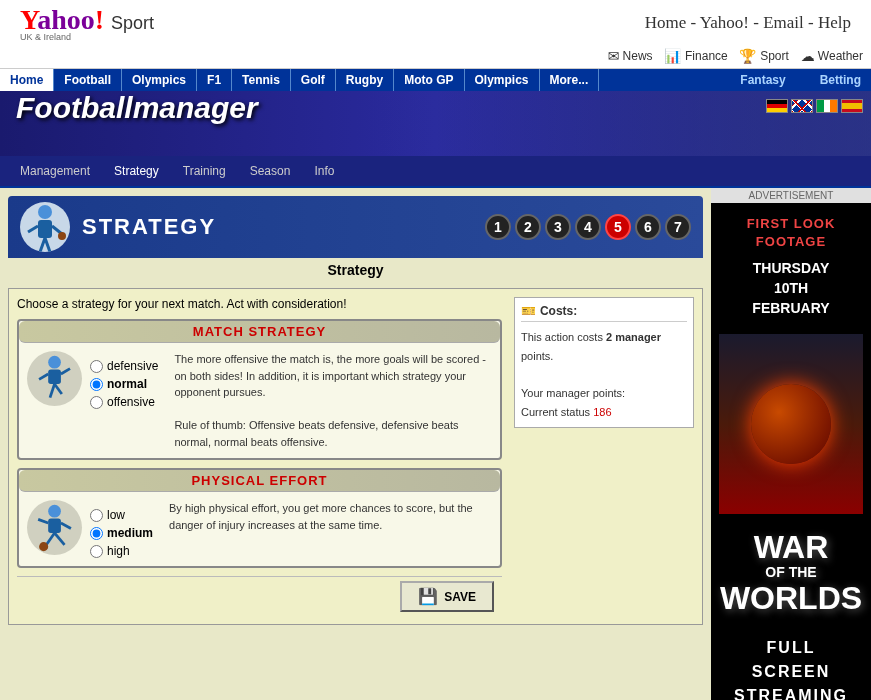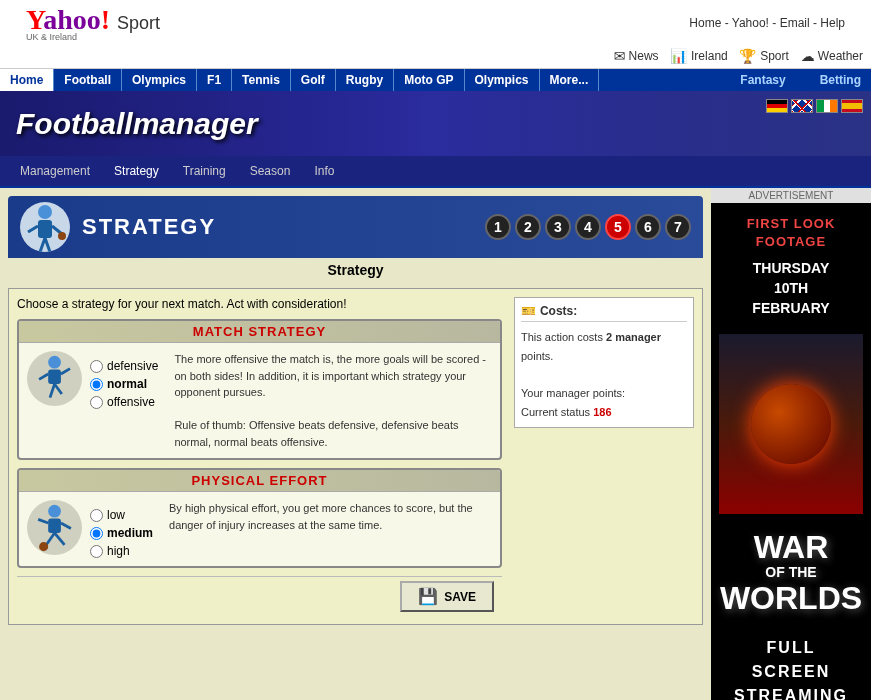--- a/index.html
+++ b/index.html
@@ -1,42 +1,42 @@
 <!DOCTYPE html>
 <html><head>
   <meta charset="utf-8">
   <style>
     * { margin: 0; padding: 0; box-sizing: border-box; }
     body { font-family: Arial, sans-serif; font-size: 12px; background: #fff; width: 871px; }
 
     
-    #top-bar { display: flex; justify-content: space-between; align-items: center; padding: 4px 26px; }
+    #top-bar { display: flex; justify-content: space-between; align-items: center; padding: 4px 20px; }
     #logo { display: flex; align-items: flex-end; gap: 4px; }
     #yahoo-logo { color: #7B0099; font-size: 28px; font-weight: 900; font-family: 'Times New Roman', serif; }
     #yahoo-logo span { color: #FF0000; }
     #sport-text { font-size: 18px; color: #333; font-weight: normal; }
     #uk-ireland { font-size: 9px; color: #666; display: block; margin-top: -4px; }
-    #top-links { font-size: 12px; color: #333; }
+    #top-links { font-size: 17px; color: #333; font-family: Liberation Serif, serif; }
     #top-links a { color: #333; text-decoration: none; }
 
     
     #sub-nav { display: flex; justify-content: flex-end; align-items: center; padding: 2px 8px 4px; gap: 12px; border-bottom: 1px solid #ccc; }
     .sub-nav-item { display: flex; align-items: center; gap: 3px; font-size: 12px; color: #333; cursor: pointer; }
     .sub-nav-item .icon { font-size: 14px; }
 
     
     #main-nav { background: #003399; display: flex; align-items: center; padding: 0; }
     #main-nav a { color: #fff; text-decoration: none; padding: 4px 10px; font-size: 12px; font-weight: bold; border-right: 1px solid #5588cc; }
     #main-nav a:first-child { border-left: none; }
     #main-nav a.active { background: #fff; color: #003399; }
     #nav-right { margin-left: auto; display: flex; gap: 14px; }
     #nav-right a { color: #aad4ff; border: none; }
 
     
-    #fm-banner { background: linear-gradient(to right, #1a1a6e, #2a2a9e, #1a1a6e); height: 65px; display: flex; align-items: center; padding: 0 16px; position: relative; overflow: hidden; }
+    #fm-banner { background: linear-gradient(to right, #1a1a6e, #2a2a9e, #1a1a6e); height: 65px; display: flex; align-items: flex-start; padding: 0 16px; position: relative; overflow: hidden; }
     #fm-title { color: #fff; font-size: 30px; font-weight: 900; font-style: italic; z-index: 2; text-shadow: 2px 2px 4px #000; }
     #fm-bg { position: absolute; right: 0; top: 0; bottom: 0; width: 500px; background: linear-gradient(to right, transparent, #3a4a9e); opacity: 0.5; }
     #flags { position: absolute; right: 8px; top: 8px; display: flex; gap: 3px; }
     .flag { width: 22px; height: 14px; display: inline-block; border: 1px solid #888; }
     .flag-de { background: linear-gradient(#000 33%, #DD0000 33%, #DD0000 66%, #FFCE00 66%); }
     .flag-gb { background: #003399; position: relative; overflow: hidden; }
     .flag-gb::before { content: ''; position: absolute; inset: 0; background: repeating-linear-gradient(45deg, #fff 0, #fff 2px, transparent 2px, transparent 8px), repeating-linear-gradient(-45deg, #fff 0, #fff 2px, transparent 2px, transparent 8px); }
     .flag-gb::after { content: ''; position: absolute; inset: 0; background: repeating-linear-gradient(45deg, #CC0000 0, #CC0000 1px, transparent 1px, transparent 9px), repeating-linear-gradient(-45deg, #CC0000 0, #CC0000 1px, transparent 1px, transparent 9px); }
     .flag-ie { background: linear-gradient(to right, #009A44 33%, #fff 33%, #fff 66%, #FF7900 66%); }
     .flag-es { background: linear-gradient(#c60b1e 25%, #f1bf00 25%, #f1bf00 75%, #c60b1e 75%); }
@@ -65,35 +65,35 @@
 
     
     #strategy-body { background: #f0f0c8; border: 1px solid #999; padding: 8px; display: flex; gap: 12px; margin-top: 8px; }
     #left-panel { flex: 1; }
     #right-panel { width: 180px; }
 
     #intro-text { margin-bottom: 8px; font-size: 12px; }
 
     
     .strategy-section { background: #f8f8e8; border: 2px solid #888; border-radius: 4px; margin-bottom: 8px; overflow: hidden; }
-    .section-header { background: linear-gradient(to right, #c8c8a0, #b8b8a0); text-align: center; padding: 3px; font-weight: bold; color: #cc0000; font-size: 13px; border-bottom: 1px solid #aaa; letter-spacing: 1px; }
+    .section-header { background: linear-gradient(to right, #c8c8a0, #b8b8a0); text-align: center; padding: 3px; font-weight: bold; color: #cc0000; font-size: 13px; border-bottom: 1px solid #aaa; letter-spacing: 1px; border-radius: 6px; }
     .section-body { display: flex; padding: 8px; gap: 8px; align-items: flex-start; }
     .section-icon { width: 55px; height: 55px; background: #d0d0c0; border-radius: 50%; display: flex; align-items: center; justify-content: center; flex-shrink: 0; overflow: hidden; }
     .radio-group { display: flex; flex-direction: column; gap: 4px; margin-right: 8px; justify-content: center; padding-top: 8px; }
     .radio-item { display: flex; align-items: center; gap: 4px; }
     .radio-item input[type=radio] { cursor: pointer; }
     .radio-item label { font-size: 12px; }
     .radio-item.selected label { font-weight: bold; }
     .section-desc { font-size: 11px; color: #333; line-height: 1.5; }
 
     
     #costs-panel { border: 1px solid #aaa; background: #fff; padding: 6px; font-size: 12px; }
     #costs-header { display: flex; align-items: center; gap: 4px; font-weight: bold; margin-bottom: 6px; color: #333; border-bottom: 1px solid #ccc; padding-bottom: 3px; }
     #costs-body { font-size: 11px; color: #333; line-height: 1.7; }
-    #manager-points { font-weight: bold; color: #cc0000; }
+    #manager-points { font-weight: normal; color: #cc0000; }
 
     
     #save-row { display: flex; justify-content: flex-end; padding: 4px 8px; background: #f0f0c8; border-top: 1px solid #bbb; }
     #save-btn { background: #e8e8d0; border: 2px outset #aaa; padding: 4px 16px; font-weight: bold; font-size: 12px; cursor: pointer; display: flex; align-items: center; gap: 6px; }
     #save-icon { font-size: 16px; }
 
     
     #ad-panel { width: 160px; background: #000; flex-shrink: 0; padding: 0; }
     #ad-label { background: #e0e0e0; text-align: center; padding: 2px; font-size: 10px; color: #666; }
     #ad-content { background: #000; padding: 12px 8px; text-align: center; min-height: 480px; display: flex; flex-direction: column; align-items: center; justify-content: space-between; }
@@ -133,21 +133,21 @@
   </div>
 </div>
 
 <div id="sub-nav">
   <div class="sub-nav-item">
     <span class="icon">✉</span>
     <span>News</span>
   </div>
   <div class="sub-nav-item">
     <span class="icon">📊</span>
-    <span>Ireland</span>
+    <span>Finance</span>
   </div>
   <div class="sub-nav-item">
     <span class="icon">🏆</span>
     <span>Sport</span>
   </div>
   <div class="sub-nav-item">
     <span class="icon">☁</span>
     <span>Weather</span>
   </div>
 </div>

